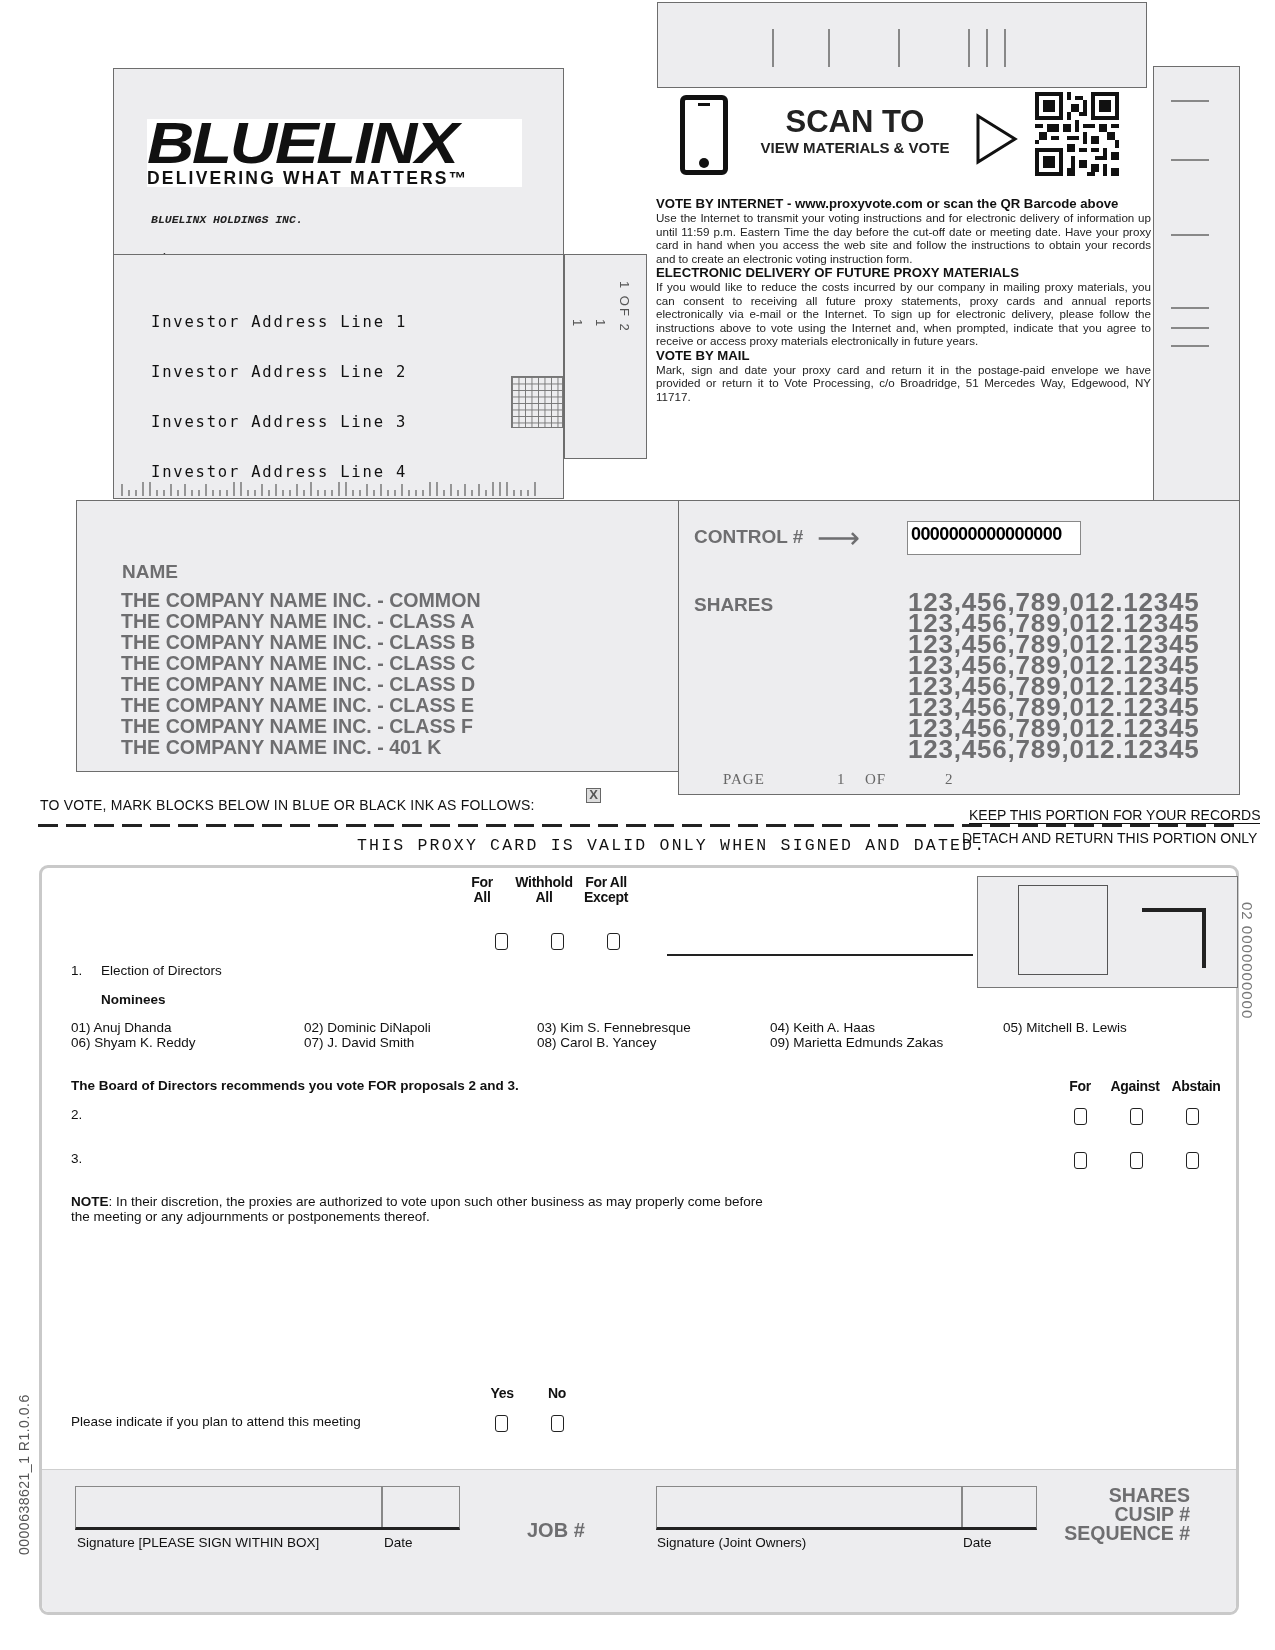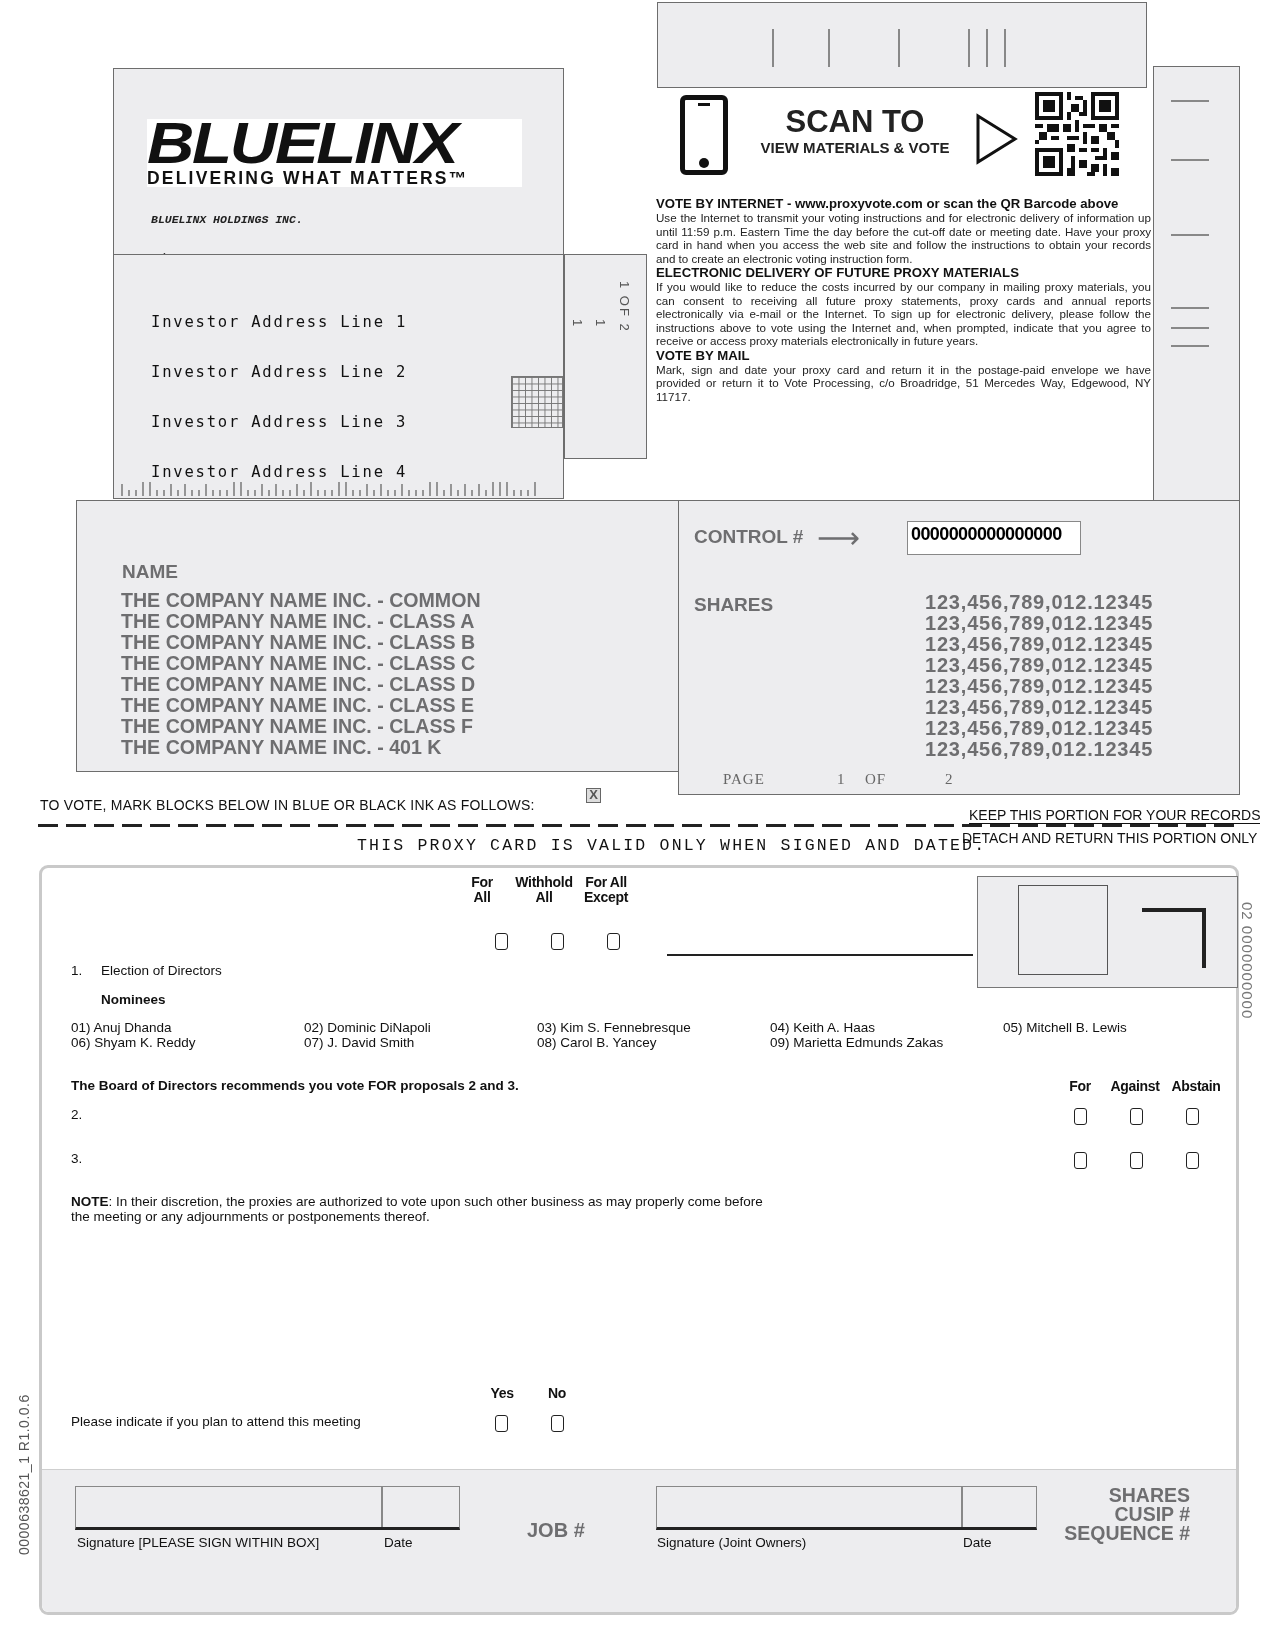--- a/index.html
+++ b/index.html
@@ -52,21 +52,21 @@
 
   
   #name-box { left: 76px; top: 500px; width: 603px; height: 272px; }
   #shares-box { left: 678px; top: 500px; width: 562px; height: 295px; }
   #name-label { left: 45px; top: 60px; font-size: 19px; }
   #name-list { position:absolute; left: 44px; top: 89px; font-size: 19.6px; line-height: 21px; white-space: nowrap; }
   #control-label { left: 15px; top: 25px; font-size: 19px; }
   #control-arrow { position:absolute; left: 138px; top: 22px; font-size: 30px; color:#6e6e70; line-height: 30px; }
   #control-val { position:absolute; left: 180px; top: 20px; height: 34px; padding: 2px 18px 0 3px; border: 1.5px solid #888; background:#fff; font-size: 18px; font-weight: bold; color:#000; letter-spacing: -0.6px; margin-left: 48px; }
   #shares-label { left: 15px; top: 93px; font-size: 19px; }
-  #shares-list { position:absolute; left: 246px; top: 91px; font-size: 20px; line-height: 21px; letter-spacing: 0.8px; white-space: nowrap; }
+  #shares-list { position:absolute; left: 229px; top: 91px; font-size: 26px; line-height: 21px; letter-spacing: 0.8px; white-space: nowrap; }
   #page-row { position:absolute; left: 44px; top: 270px; font-family: "Liberation Serif", serif; font-size: 15px; letter-spacing: 1px; color:#666; white-space: nowrap; }
   #page-row span { position:absolute; top: 0; }
 
   
   #mark-instr { left: 40px; top: 797px; font-size: 14px; letter-spacing: 0.2px; color:#111; }
   #x-mark { left: 586px; top: 788px; width: 15px; height: 15px; border: 1.5px solid #666; font-size: 13px; line-height: 12px; text-align:center; font-weight:bold; color:#555; background:#ddd; }
   #dashline { left: 38px; top: 824px; width: 1200px; height: 3px; background-image: linear-gradient(90deg, #222 20px, transparent 20px); background-size: 28px 3px; }
   #keep-text { left: 969px; top: 807px; font-size: 14px; color:#111; border-bottom: 1.5px solid #111; }
   #detach-text { left: 962px; top: 830px; font-size: 14px; color:#111; }
   #valid-text { left: 357px; top: 836px; font-size: 16.5px; letter-spacing: 2.2px; color:#111; }

